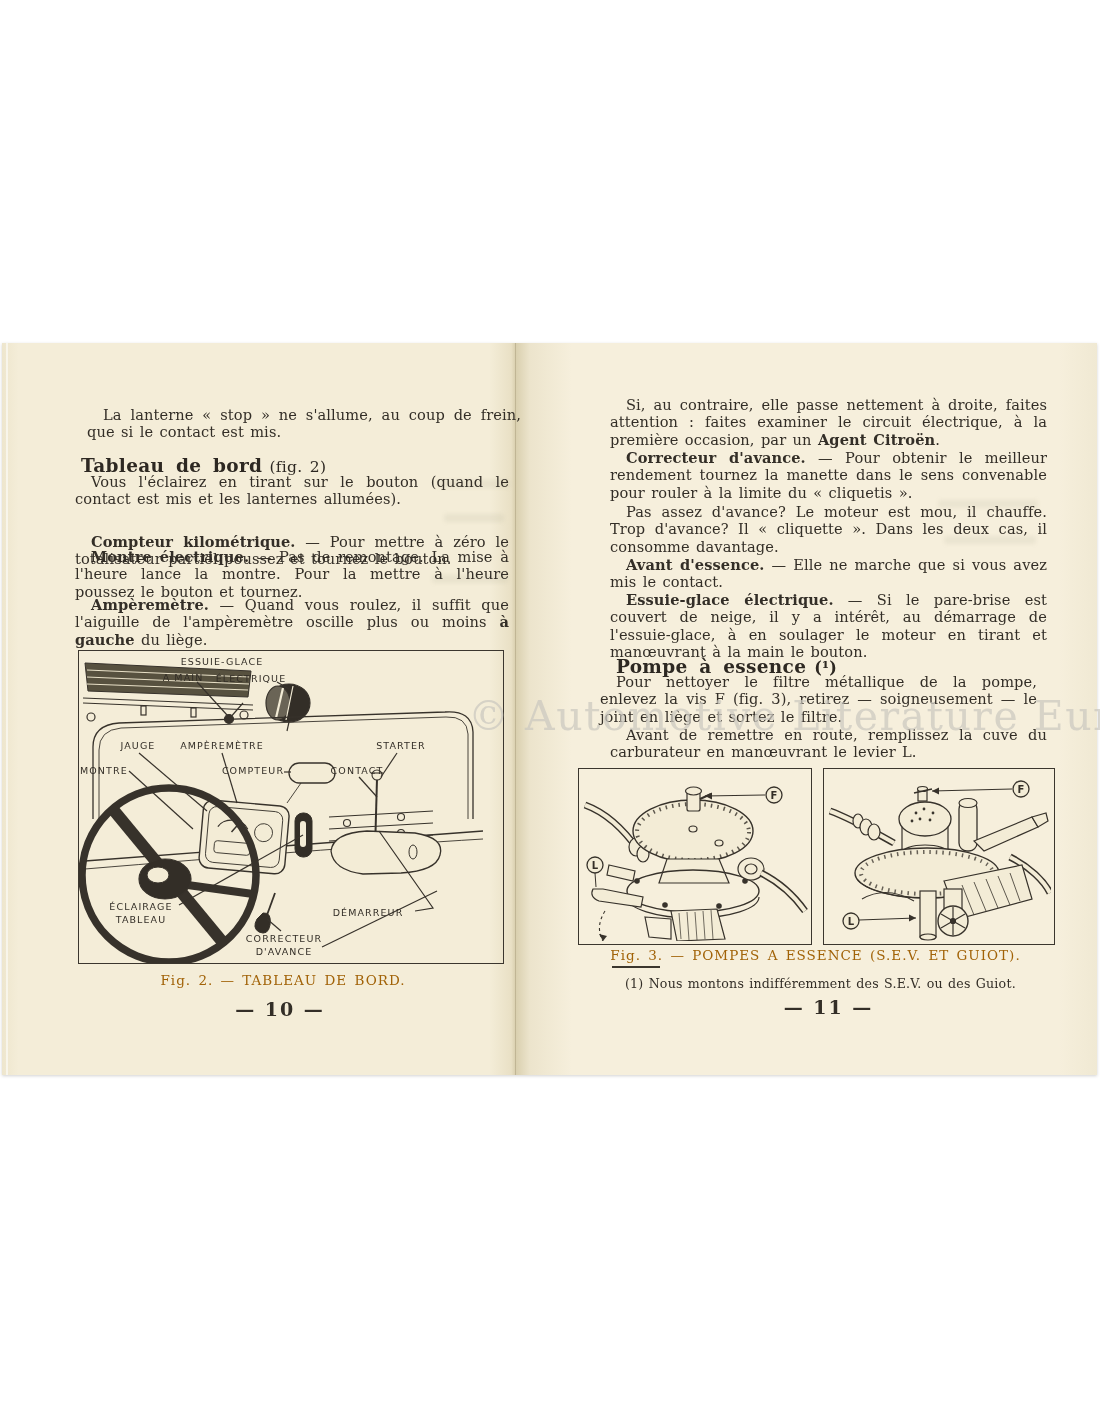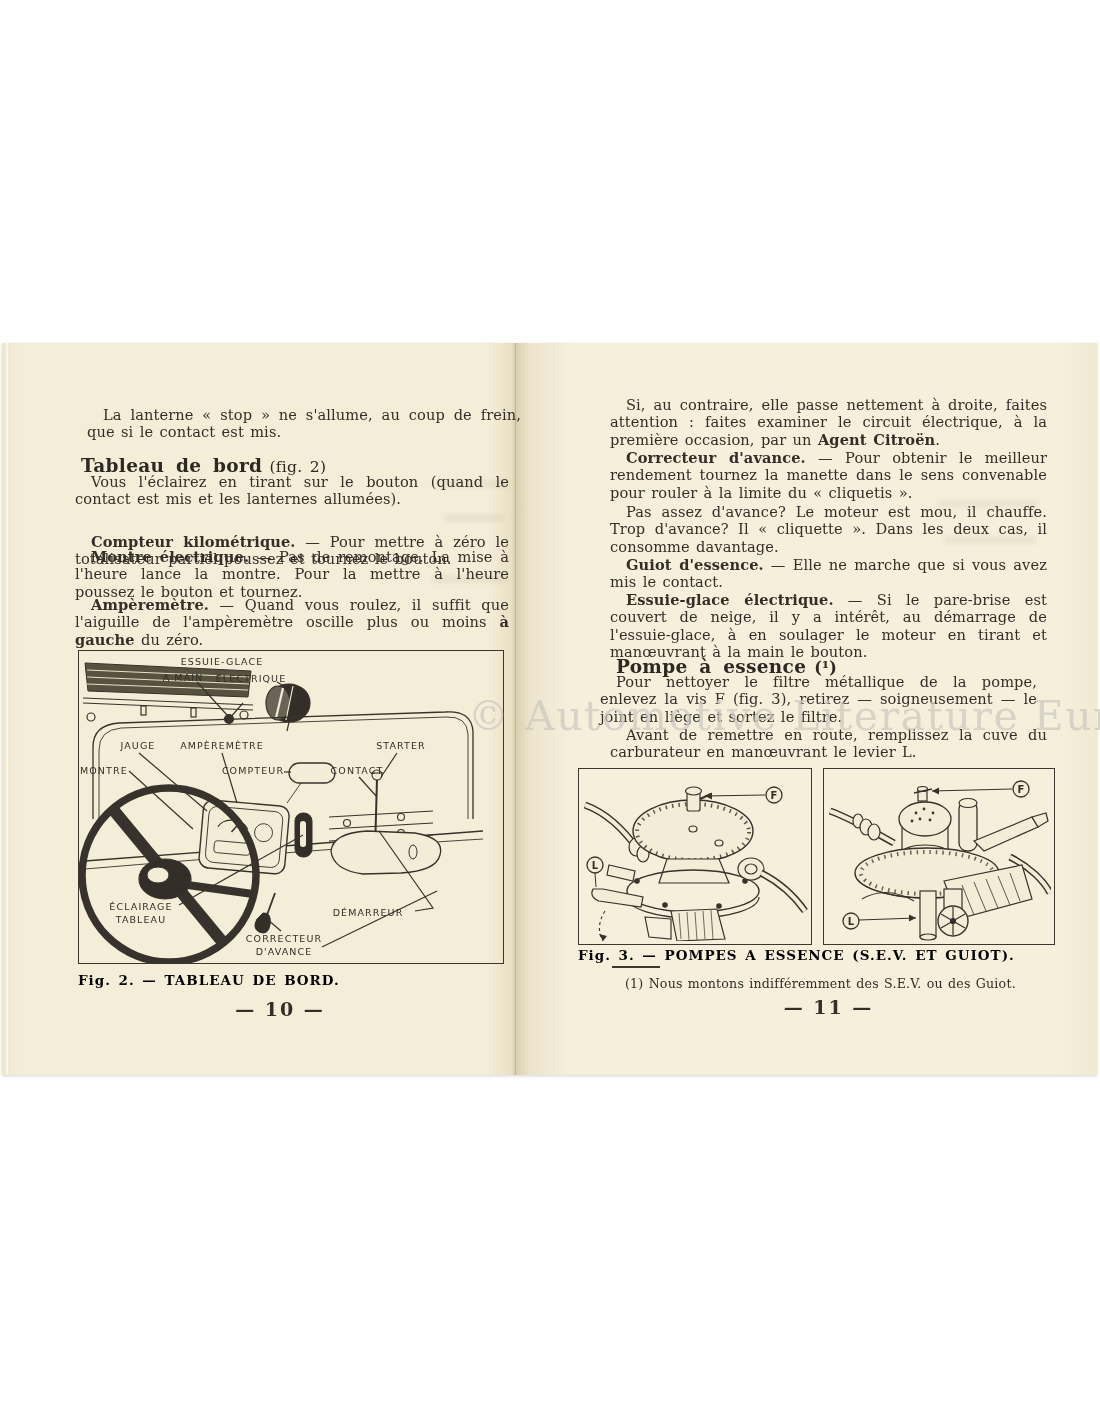--- a/index.html
+++ b/index.html
@@ -33,22 +33,22 @@
   .indent{text-indent:16px;}
   .lead{font-weight:bold;}
   .b{font-weight:bold;}
   .heading{
     position:absolute;font-size:18.5px;font-weight:bold;color:#2d2822;
     letter-spacing:.3px;word-spacing:5px;margin:6px;white-space:nowrap;
   }
   .h-rest{font-weight:normal;font-size:15.5px;word-spacing:2px;}
   .h-rest-bold{font-weight:bold;font-size:16px;word-spacing:2px;}
   .caption{
-    position:absolute;text-align:left;font-size:13.5px;font-weight:bold;
-    color:#000000;letter-spacing:1px;word-spacing:2px;
+    position:absolute;text-align:center;font-size:13.5px;font-weight:normal;
+    color:#a16207;letter-spacing:1px;word-spacing:2px;
   }
   .pagenum{
     position:absolute;text-align:center;font-size:19px;font-weight:bold;
     color:#332e27;letter-spacing:2px;
   }
   .footnote{
     position:absolute;font-size:12.6px;color:#332e27;letter-spacing:.2px;
     word-spacing:1px;text-indent:10px;margin:5px;
   }
   .fnrule{position:absolute;background:#3b362e;height:1.5px;}
@@ -88,21 +88,21 @@
   <p class="p indent" style="left:67px;top:406px;margin-left:20px;"><span>La lanterne « stop » ne s'allume, au coup de frein, que si le contact est mis.</span></p>
 
   <h2 class="heading" style="left:75px;top:449px;"><span>Tableau de bord</span><span class="h-rest"> (fig. 2)</span></h2>
 
   <p class="p indent" style="left:75px;top:473px;"><span>Vous l'éclairez en tirant sur le bouton (quand le contact est mis et les lanternes allumées).</span></p>
 
   <p class="p indent" style="left:75px;top:508px;margin-top:40px;"><span class="lead">Montre électrique.</span><span> — Pas de remontage. La mise à l'heure lance la montre. Pour la mettre à l'heure poussez le bouton et tournez.</span></p>
 
   <p class="p indent" style="left:75px;top:533px;"><span class="lead">Compteur kilométrique.</span><span> — Pour mettre à zéro le totalisateur partiel poussez et tournez le bouton.</span></p>
 
-  <p class="p indent" style="left:75px;top:596px;"><span class="lead">Ampèremètre.</span><span> — Quand vous roulez, il suffit que l'aiguille de l'ampèremètre oscille plus ou moins </span><span class="b">à gauche</span><span> du zéro.</span></p>
+  <p class="p indent" style="left:75px;top:596px;"><span class="lead">Ampèremètre.</span><span> — Quand vous roulez, il suffit que l'aiguille de l'ampèremètre oscille plus ou moins </span><span class="b">à gauche</span><span> du liège.</span></p>
 
   <div class="figframe" style="left:78px;top:650px;width:410px;height:312px;padding-left:14px;">
     <svg width="410" height="312" viewBox="0 0 410 312">
       <g stroke="#37322b" fill="none" stroke-width="1.2">
 
         <g>
           <path d="M6,12 L172,20 L169,46 L9,40 Z" fill="#57513f" stroke-width="1"></path>
           <path d="M8,19 L170,26 M8,26 L170,33 M8,33 L169,39" stroke="#e9e1c8" stroke-width="1.1"></path>
           <path d="M4,47 L174,54 M4,52 L174,59"></path>
           <rect x="62" y="55" width="5" height="9" fill="#f3ecd6"></rect>
@@ -214,21 +214,21 @@
   <div class="pagenum" style="left:75px;top:998px;width:410px;">— 10 —</div>
 </div>
 
 <div>
   <p class="p indent" style="left:610px;top:396px;width:437px;"><span>Si, au contraire, elle passe nettement à droite, faites attention : faites examiner le circuit électrique, à la première occasion, par un </span><span class="b">Agent Citroën</span><span>.</span></p>
 
   <p class="p indent" style="left:610px;top:449px;width:437px;"><span class="lead">Correcteur d'avance.</span><span> — Pour obtenir le meilleur rendement tournez la manette dans le sens convenable pour rouler à la limite du « cliquetis ».</span></p>
 
   <p class="p indent" style="left:610px;top:503px;width:437px;"><span>Pas assez d'avance? Le moteur est mou, il chauffe. Trop d'avance? Il « cliquette ». Dans les deux cas, il consomme davantage.</span></p>
 
-  <p class="p indent" style="left:610px;top:556px;width:437px;"><span class="lead">Guiot d'essence.</span><span> — Elle ne marche que si vous avez mis le contact.</span></p>
+  <p class="p indent" style="left:610px;top:556px;width:437px;"><span class="lead">Avant d'essence.</span><span> — Elle ne marche que si vous avez mis le contact.</span></p>
 
   <p class="p indent" style="left:610px;top:591px;width:437px;"><span class="lead">Essuie-glace électrique.</span><span> — Si le pare-brise est couvert de neige, il y a intérêt, au démarrage de l'essuie-glace, à en soulager le moteur en tirant et manœuvrant à la main le bouton.</span></p>
 
   <h2 class="heading" style="left:610px;top:650px;"><span>Pompe à essence</span><span class="h-rest-bold"> (¹)</span></h2>
 
   <p class="p indent" style="left:600px;top:673px;width:437px;"><span>Pour nettoyer le filtre métallique de la pompe, enlevez la vis F (fig. 3), retirez — soigneusement — le joint en liège et sortez le filtre.</span></p>
 
   <p class="p indent" style="left:610px;top:726px;width:437px;"><span>Avant de remettre en route, remplissez la cuve du carburateur en manœuvrant le levier L.</span></p>
 
   <div class="figframe" style="left:578px;top:768px;width:232px;height:175px;">

